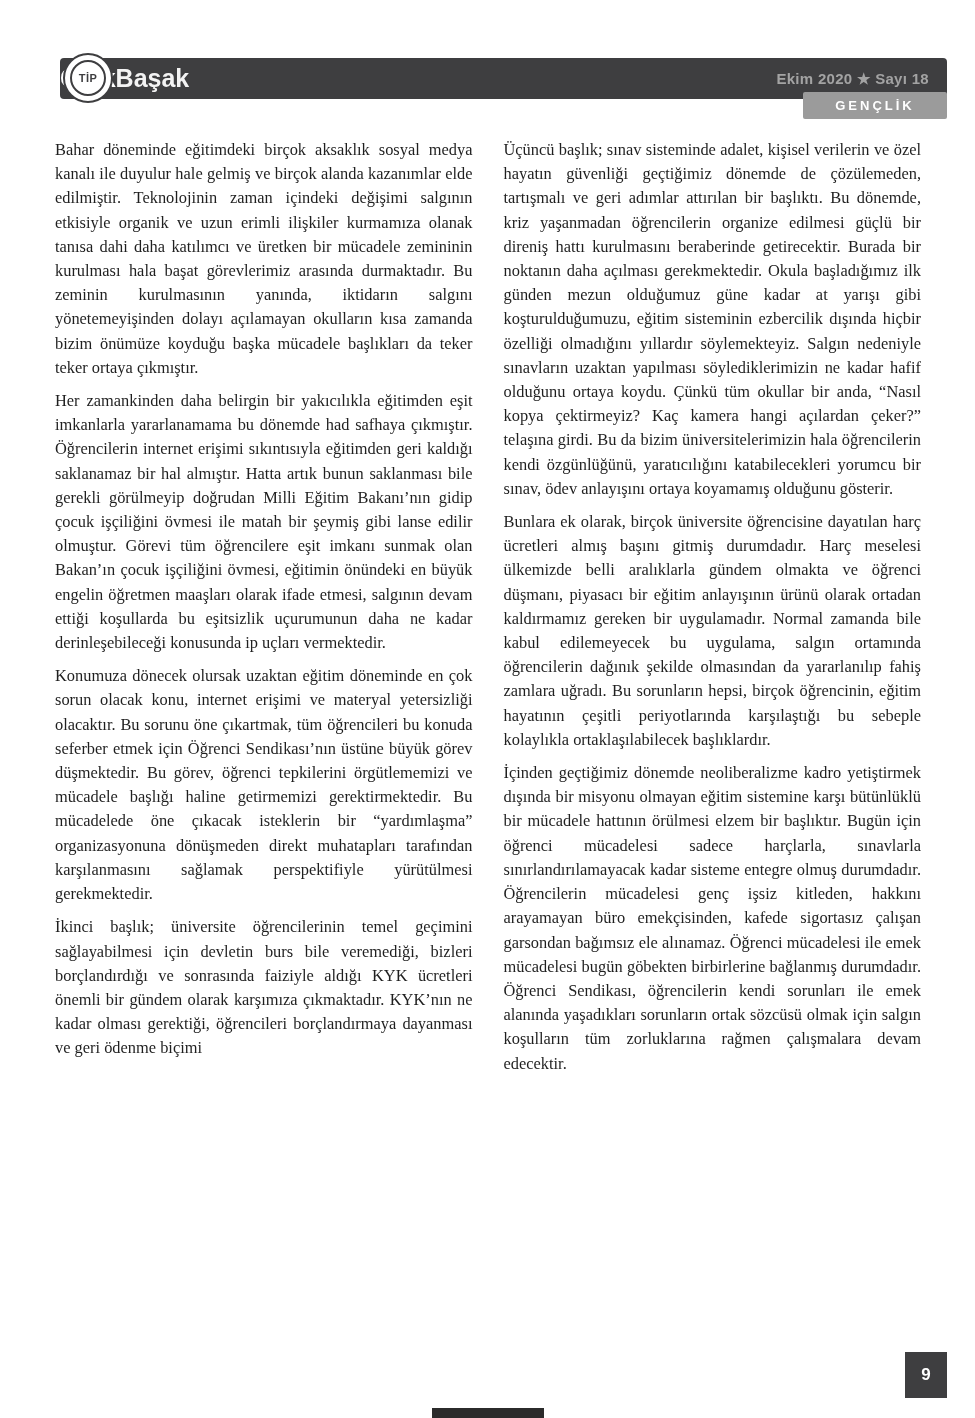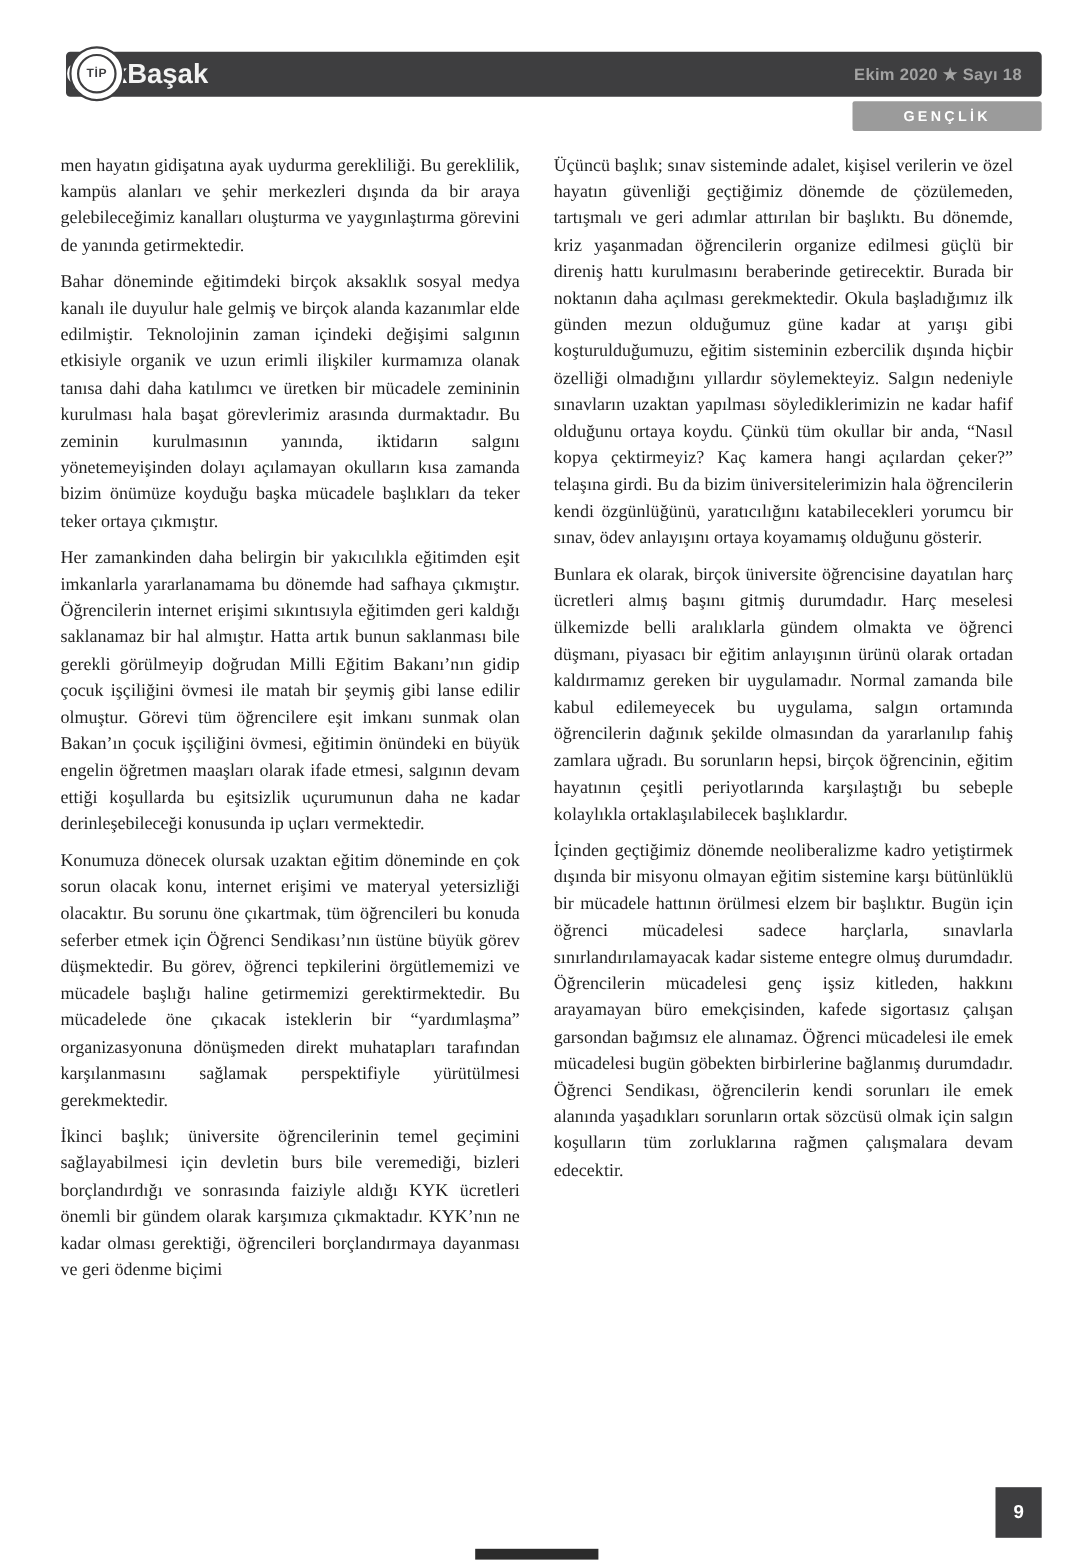--- a/index.html
+++ b/index.html
@@ -9,21 +9,21 @@
     background: #ffffff;
     color: #1f1f1f;
     font-family: "Liberation Serif", serif;
     overflow: hidden;
   }
 
   
   .header-bar {
     position: absolute;
     left: 60px;
-    top: 47px;
+    top: 58px;
     width: 887px;
     height: 41px;
     background: #3e3e40;
     border-radius: 4px;
     display: flex;
     align-items: center;
     gap: 34px;
   }
   .logo {
     position: absolute;
@@ -72,21 +72,21 @@
     color: #a3a3a3;
     letter-spacing: 0.3px;
     white-space: nowrap;
   }
 
   
   .section-badge {
     position: absolute;
     right: 28px;
     top: 92px;
-    width: 172px;
+    width: 144px;
     height: 27px;
     background: #9b9b9b;
     color: #ffffff;
     font-family: "Liberation Sans", sans-serif;
     font-size: 13px;
     font-weight: bold;
     letter-spacing: 3px;
     display: flex;
     align-items: center;
     justify-content: center;
@@ -149,21 +149,20 @@
       </div>
     </div>
     <div class="magazine-title"><span class="t1">Çark</span><span class="t2">Başak</span></div>
     <div class="issue-info">Ekim 2020 ★ Sayı 18</div>
   </div>
 
   <div class="section-badge">GENÇLİK</div>
 
   <main class="columns">
     <div class="col">
-      <p>men hayatın gidişatına ayak uydurma gerekliliği. Bu gereklilik, kampüs alanları ve şehir merkezleri dışında da bir araya gelebileceğimiz kanalları oluşturma ve yaygınlaştırma görevini de yanında getirmektedir.</p>
       <p>Bahar döneminde eğitimdeki birçok aksaklık sosyal medya kanalı ile duyulur hale gelmiş ve birçok alanda kazanımlar elde edilmiştir. Teknolojinin zaman içindeki değişimi salgının etkisiyle organik ve uzun erimli ilişkiler kurmamıza olanak tanısa dahi daha katılımcı ve üretken bir mücadele zemininin kurulması hala başat görevlerimiz arasında durmaktadır. Bu zeminin kurulmasının yanında, iktidarın salgını yönetemeyişinden dolayı açılamayan okulların kısa zamanda bizim önümüze koyduğu başka mücadele başlıkları da teker teker ortaya çıkmıştır.</p>
       <p>Her zamankinden daha belirgin bir yakıcılıkla eğitimden eşit imkanlarla yararlanamama bu dönemde had safhaya çıkmıştır. Öğrencilerin internet erişimi sıkıntısıyla eğitimden geri kaldığı saklanamaz bir hal almıştır. Hatta artık bunun saklanması bile gerekli görülmeyip doğrudan Milli Eğitim Bakanı’nın gidip çocuk işçiliğini övmesi ile matah bir şeymiş gibi lanse edilir olmuştur. Görevi tüm öğrencilere eşit imkanı sunmak olan Bakan’ın çocuk işçiliğini övmesi, eğitimin önündeki en büyük engelin öğretmen maaşları olarak ifade etmesi, salgının devam ettiği koşullarda bu eşitsizlik uçurumunun daha ne kadar derinleşebileceği konusunda ip uçları vermektedir.</p>
       <p>Konumuza dönecek olursak uzaktan eğitim döneminde en çok sorun olacak konu, internet erişimi ve materyal yetersizliği olacaktır. Bu sorunu öne çıkartmak, tüm öğrencileri bu konuda seferber etmek için Öğrenci Sendikası’nın üstüne büyük görev düşmektedir. Bu görev, öğrenci tepkilerini örgütlememizi ve mücadele başlığı haline getirmemizi gerektirmektedir. Bu mücadelede öne çıkacak isteklerin bir “yardımlaşma” organizasyonuna dönüşmeden direkt muhatapları tarafından karşılanmasını sağlamak perspektifiyle yürütülmesi gerekmektedir.</p>
       <p>İkinci başlık; üniversite öğrencilerinin temel geçimini sağlayabilmesi için devletin burs bile veremediği, bizleri borçlandırdığı ve sonrasında faiziyle aldığı KYK ücretleri önemli bir gündem olarak karşımıza çıkmaktadır. KYK’nın ne kadar olması gerektiği, öğrencileri borçlandırmaya dayanması ve geri ödenme biçimi</p>
     </div>
     <div class="col">
       <p>Üçüncü başlık; sınav sisteminde adalet, kişisel verilerin ve özel hayatın güvenliği geçtiğimiz dönemde de çözülemeden, tartışmalı ve geri adımlar attırılan bir başlıktı. Bu dönemde, kriz yaşanmadan öğrencilerin organize edilmesi güçlü bir direniş hattı kurulmasını beraberinde getirecektir. Burada bir noktanın daha açılması gerekmektedir. Okula başladığımız ilk günden mezun olduğumuz güne kadar at yarışı gibi koşturulduğumuzu, eğitim sisteminin ezbercilik dışında hiçbir özelliği olmadığını yıllardır söylemekteyiz. Salgın nedeniyle sınavların uzaktan yapılması söylediklerimizin ne kadar hafif olduğunu ortaya koydu. Çünkü tüm okullar bir anda, “Nasıl kopya çektirmeyiz? Kaç kamera hangi açılardan çeker?” telaşına girdi. Bu da bizim üniversitelerimizin hala öğrencilerin kendi özgünlüğünü, yaratıcılığını katabilecekleri yorumcu bir sınav, ödev anlayışını ortaya koyamamış olduğunu gösterir.</p>
       <p>Bunlara ek olarak, birçok üniversite öğrencisine dayatılan harç ücretleri almış başını gitmiş durumdadır. Harç meselesi ülkemizde belli aralıklarla gündem olmakta ve öğrenci düşmanı, piyasacı bir eğitim anlayışının ürünü olarak ortadan kaldırmamız gereken bir uygulamadır. Normal zamanda bile kabul edilemeyecek bu uygulama, salgın ortamında öğrencilerin dağınık şekilde olmasından da yararlanılıp fahiş zamlara uğradı. Bu sorunların hepsi, birçok öğrencinin, eğitim hayatının çeşitli periyotlarında karşılaştığı bu sebeple kolaylıkla ortaklaşılabilecek başlıklardır.</p>
       <p>İçinden geçtiğimiz dönemde neoliberalizme kadro yetiştirmek dışında bir misyonu olmayan eğitim sistemine karşı bütünlüklü bir mücadele hattının örülmesi elzem bir başlıktır. Bugün için öğrenci mücadelesi sadece harçlarla, sınavlarla sınırlandırılamayacak kadar sisteme entegre olmuş durumdadır. Öğrencilerin mücadelesi genç işsiz kitleden, hakkını arayamayan büro emekçisinden, kafede sigortasız çalışan garsondan bağımsız ele alınamaz. Öğrenci mücadelesi ile emek mücadelesi bugün göbekten birbirlerine bağlanmış durumdadır. Öğrenci Sendikası, öğrencilerin kendi sorunları ile emek alanında yaşadıkları sorunların ortak sözcüsü olmak için salgın koşulların tüm zorluklarına rağmen çalışmalara devam edecektir.</p>
     </div>

